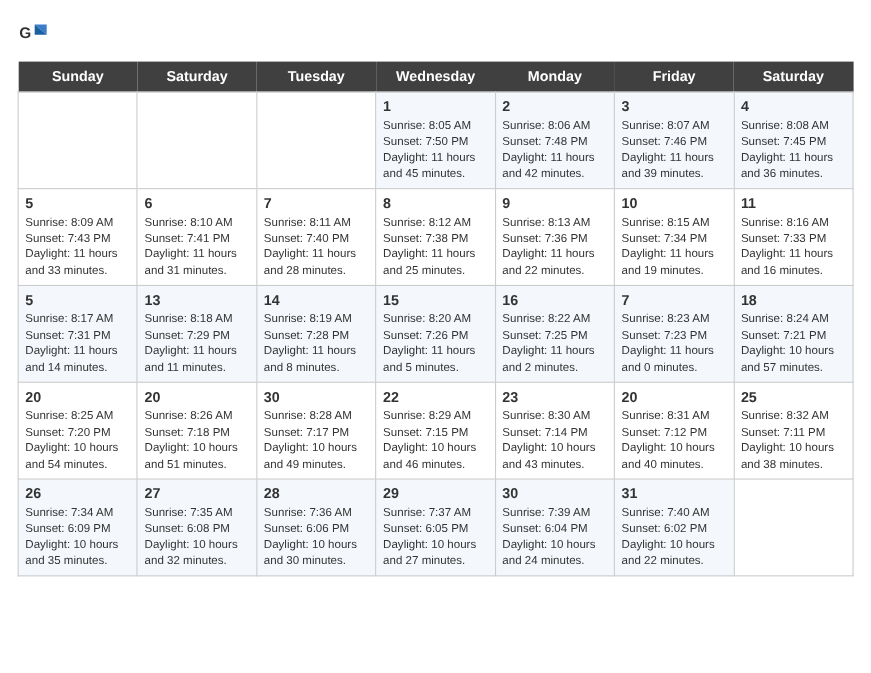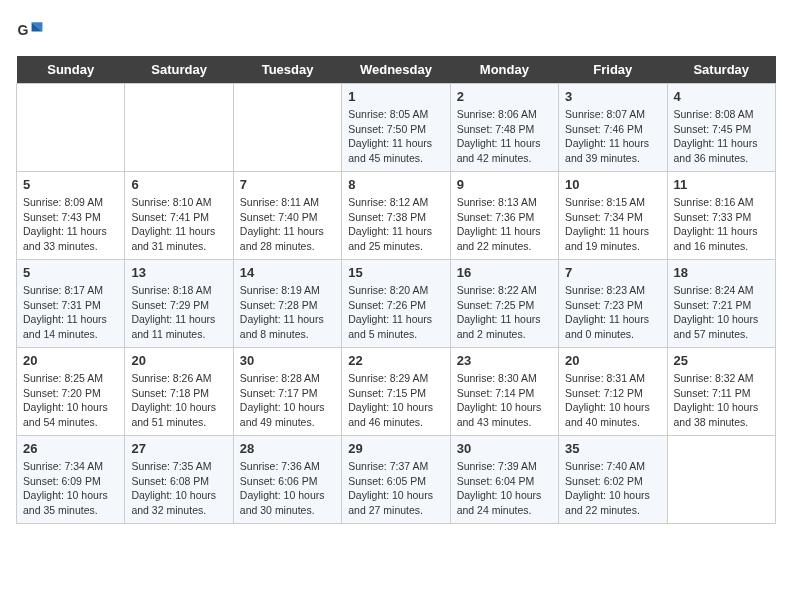--- a/index.html
+++ b/index.html
@@ -233,19 +233,19 @@
         </td>
         <td>
           <span class="day-num">29</span>
           <div class="cell-detail">Sunrise: 7:37 AM<br>Sunset: 6:05 PM<br>Daylight: 10 hours<br>and 27 minutes.</div>
         </td>
         <td>
           <span class="day-num">30</span>
           <div class="cell-detail">Sunrise: 7:39 AM<br>Sunset: 6:04 PM<br>Daylight: 10 hours<br>and 24 minutes.</div>
         </td>
         <td>
-          <span class="day-num">35</span>
+          <span class="day-num">31</span>
           <div class="cell-detail">Sunrise: 7:40 AM<br>Sunset: 6:02 PM<br>Daylight: 10 hours<br>and 22 minutes.</div>
         </td>
         <td class="empty"></td>
       </tr>
     </tbody>
 </table>
 
 </body></html>

